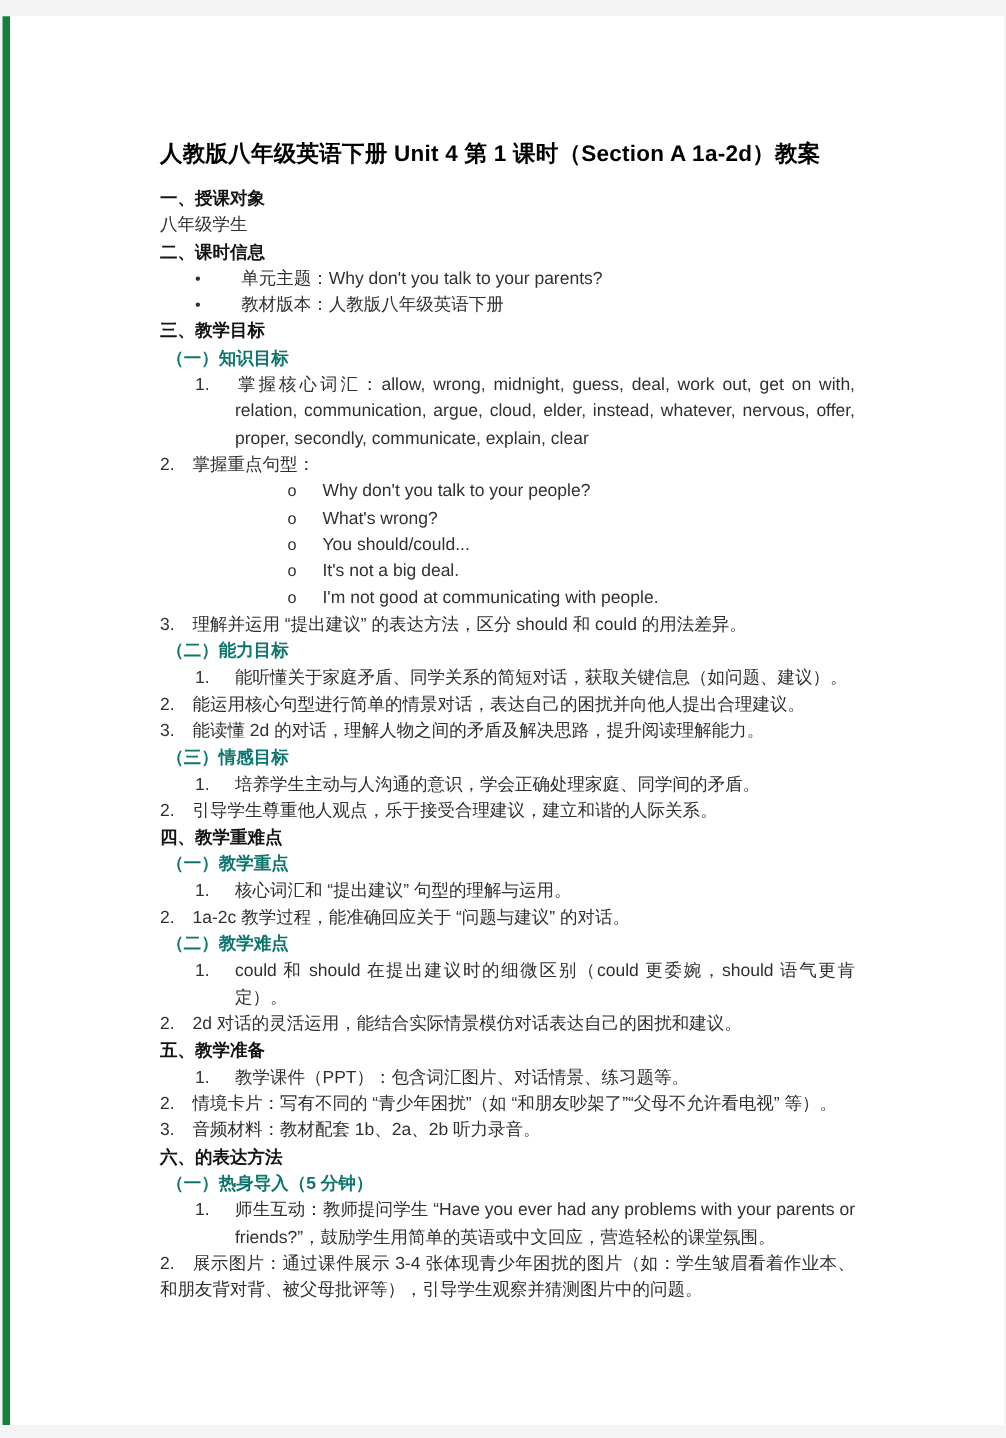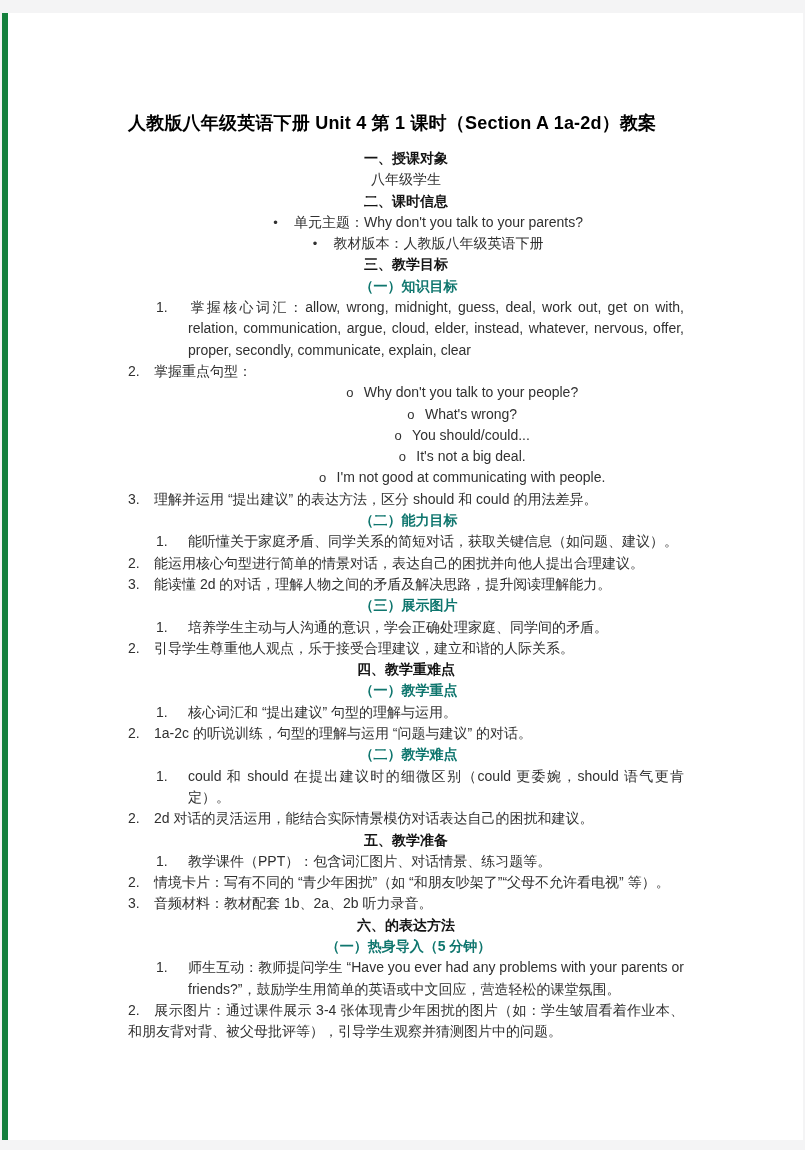--- a/index.html
+++ b/index.html
@@ -32,21 +32,20 @@
     color: #000000;
     line-height: 27px;
     margin: 0 0 11px 0;
     letter-spacing: 0.2px;
   }
   .blk {
     font-size: 14px;
     line-height: 21.3px;
     color: #303030;
     margin: 0;
-    text-align: center;
   }
   .h1 {
     font-weight: bold;
     color: #141414;
   }
   .h2 {
     font-weight: bold;
     color: #0f766e;
     padding-left: 5px;
   }
@@ -105,27 +104,27 @@
         <div class="blk circ"><span class="marker">o</span><span class="txt">Why don't you talk to your people?</span></div>
         <div class="blk circ"><span class="marker">o</span><span class="txt">What's wrong?</span></div>
         <div class="blk circ"><span class="marker">o</span><span class="txt">You should/could...</span></div>
         <div class="blk circ"><span class="marker">o</span><span class="txt">It's not a big deal.</span></div>
         <div class="blk circ"><span class="marker">o</span><span class="txt">I'm not good at communicating with people.</span></div>
         <div class="blk num2"><span class="marker">3.</span><span class="txt">理解并运用 “提出建议” 的表达方法，区分 should 和 could 的用法差异。</span></div>
         <div class="blk h2">（二）能力目标</div>
         <div class="blk num1"><span class="marker">1.</span><span class="txt">能听懂关于家庭矛盾、同学关系的简短对话，获取关键信息（如问题、建议）。</span></div>
         <div class="blk num2"><span class="marker">2.</span><span class="txt">能运用核心句型进行简单的情景对话，表达自己的困扰并向他人提出合理建议。</span></div>
         <div class="blk num2"><span class="marker">3.</span><span class="txt">能读懂 2d 的对话，理解人物之间的矛盾及解决思路，提升阅读理解能力。</span></div>
-        <div class="blk h2">（三）展示图片</div>
+        <div class="blk h2">（三）情感目标</div>
         <div class="blk num1"><span class="marker">1.</span><span class="txt">培养学生主动与人沟通的意识，学会正确处理家庭、同学间的矛盾。</span></div>
         <div class="blk num2"><span class="marker">2.</span><span class="txt">引导学生尊重他人观点，乐于接受合理建议，建立和谐的人际关系。</span></div>
         <div class="blk h1">四、教学重难点</div>
         <div class="blk h2">（一）教学重点</div>
         <div class="blk num1"><span class="marker">1.</span><span class="txt">核心词汇和 “提出建议” 句型的理解与运用。</span></div>
-        <div class="blk num2"><span class="marker">2.</span><span class="txt">1a-2c 的听说训练，句型的理解与运用 “问题与建议” 的对话。</span></div>
+        <div class="blk num2"><span class="marker">2.</span><span class="txt">1a-2c 教学过程，能准确回应关于 “问题与建议” 的对话。</span></div>
         <div class="blk h2">（二）教学难点</div>
         <div class="blk num1"><span class="marker">1.</span><span class="txt">could 和 should 在提出建议时的细微区别（could 更委婉，should 语气更肯定）。</span></div>
         <div class="blk num2"><span class="marker">2.</span><span class="txt">2d 对话的灵活运用，能结合实际情景模仿对话表达自己的困扰和建议。</span></div>
         <div class="blk h1">五、教学准备</div>
         <div class="blk num1"><span class="marker">1.</span><span class="txt">教学课件（PPT）：包含词汇图片、对话情景、练习题等。</span></div>
         <div class="blk num2"><span class="marker">2.</span><span class="txt">情境卡片：写有不同的 “青少年困扰”（如 “和朋友吵架了”“父母不允许看电视” 等）。</span></div>
         <div class="blk num2"><span class="marker">3.</span><span class="txt">音频材料：教材配套 1b、2a、2b 听力录音。</span></div>
         <div class="blk h1">六、的表达方法</div>
         <div class="blk h2">（一）热身导入（5 分钟）</div>
         <div class="blk num1"><span class="marker">1.</span><span class="txt">师生互动：教师提问学生 “Have you ever had any problems with your parents or friends?”，鼓励学生用简单的英语或中文回应，营造轻松的课堂氛围。</span></div>

